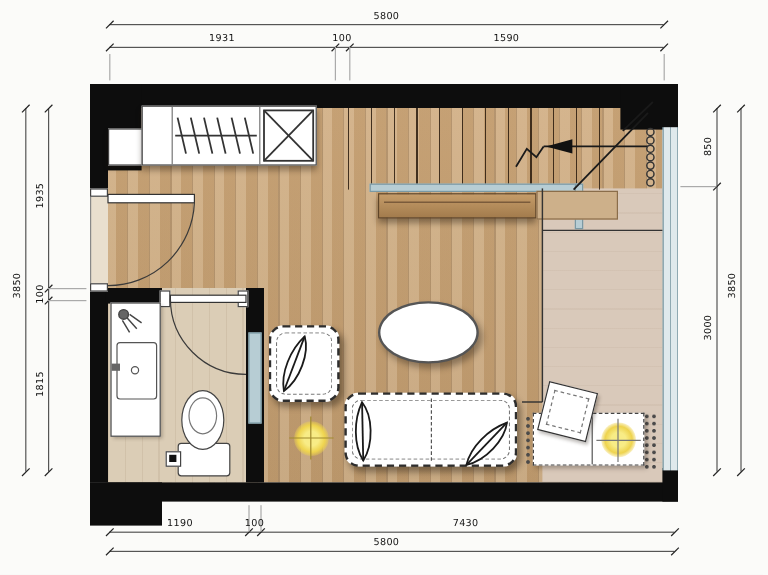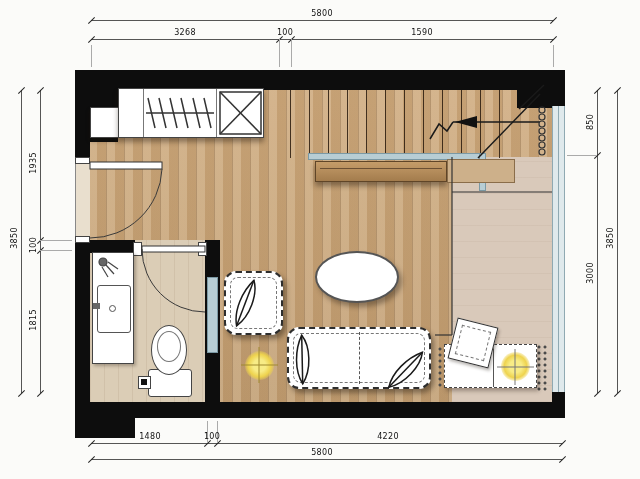--- a/index.html
+++ b/index.html
@@ -57,34 +57,34 @@
 
   <div class="hline" style="left:91px;top:39px;width:462px;"></div>
   <div class="tick" style="left:91px;top:35px;"></div>
   <div class="tick" style="left:279px;top:35px;"></div>
   <div class="tick" style="left:291px;top:35px;"></div>
   <div class="tick" style="left:553px;top:35px;"></div>
   <div class="ext" style="left:279px;top:39px;width:1px;height:28px;"></div>
   <div class="ext" style="left:291px;top:39px;width:1px;height:28px;"></div>
   <div class="ext" style="left:91px;top:45px;width:1px;height:22px;"></div>
   <div class="ext" style="left:553px;top:45px;width:1px;height:22px;"></div>
-  <span class="dim-label" style="left:185px;top:32px;">3268</span>
+  <span class="dim-label" style="left:185px;top:32px;">1931</span>
   <span class="dim-label" style="left:285px;top:32px;">100</span>
   <span class="dim-label" style="left:422px;top:32px;">1590</span>
 
   <div class="hline" style="left:91px;top:443px;width:471px;"></div>
   <div class="tick" style="left:91px;top:439px;"></div>
   <div class="tick" style="left:207px;top:439px;"></div>
   <div class="tick" style="left:217px;top:439px;"></div>
   <div class="tick" style="left:562px;top:439px;"></div>
   <div class="ext" style="left:207px;top:421px;width:1px;height:22px;"></div>
   <div class="ext" style="left:217px;top:421px;width:1px;height:22px;"></div>
-  <span class="dim-label" style="left:150px;top:436px;">1480</span>
+  <span class="dim-label" style="left:150px;top:436px;">1190</span>
   <span class="dim-label" style="left:212px;top:436px;">100</span>
-  <span class="dim-label" style="left:388px;top:436px;">4220</span>
+  <span class="dim-label" style="left:388px;top:436px;">7430</span>
 
   <div class="hline" style="left:91px;top:459px;width:471px;"></div>
   <div class="tick" style="left:91px;top:455px;"></div>
   <div class="tick" style="left:562px;top:455px;"></div>
   <span class="dim-label" style="left:322px;top:452px;">5800</span>
 
   <div class="vline" style="left:40px;top:90px;height:303px;"></div>
   <div class="tick" style="left:40px;top:86px;"></div>
   <div class="tick" style="left:40px;top:236px;"></div>
   <div class="tick" style="left:40px;top:246px;"></div>

